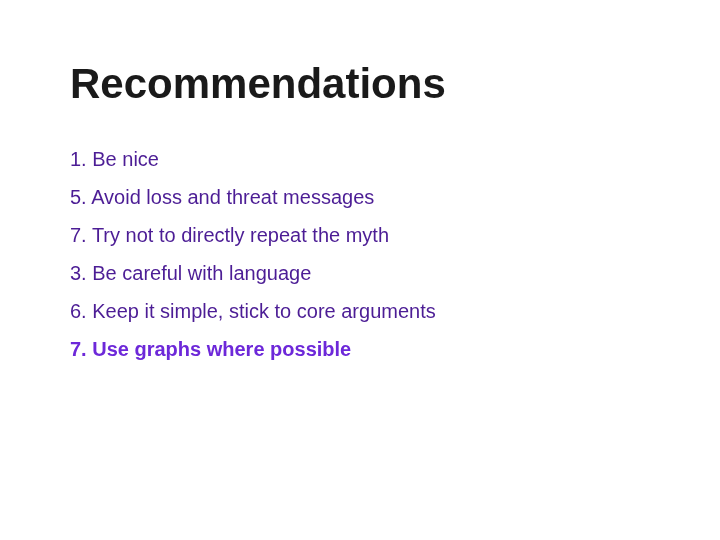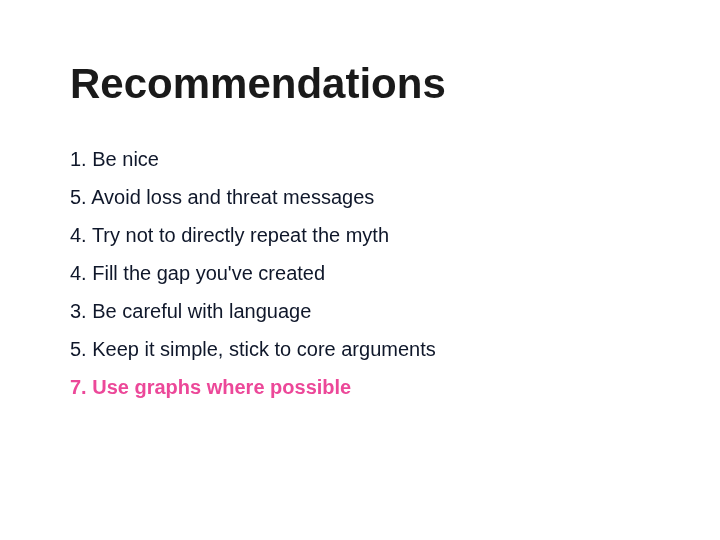--- a/index.html
+++ b/index.html
@@ -34,35 +34,34 @@
 
     .list-container {
       display: flex;
       flex-direction: column;
       gap: 0px;
     }
 
     .list-item {
       font-size: 20px;
       line-height: 1.9;
-      color: #0f172a;
+      color: #4c1d95;
     }
 
     .list-item.bold {
-      color: #ec4899;
+      color: #6d28d9;
       font-weight: bold;
     }
   </style>
 </head>
 <body>
 
 <div class="slide-container">
   <h1 class="title">Recommendations</h1>
   <div class="list-container">
   <div class="list-item">1. Be nice</div>
       <div class="list-item">5. Avoid loss and threat messages</div>
-      <div class="list-item">4. Try not to directly repeat the myth</div>
-      <div class="list-item">4. Fill the gap you've created</div>
+      <div class="list-item">7. Try not to directly repeat the myth</div>
       <div class="list-item">3. Be careful with language</div>
-      <div class="list-item">5. Keep it simple, stick to core arguments</div>
+      <div class="list-item">6. Keep it simple, stick to core arguments</div>
       <div class="list-item bold">7. Use graphs where possible</div>
     </div>
 </div>
 
 </body></html>

